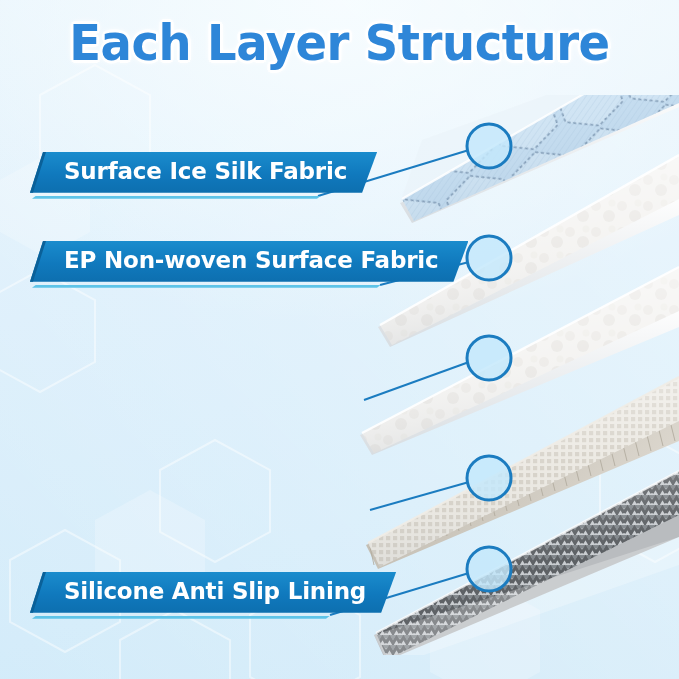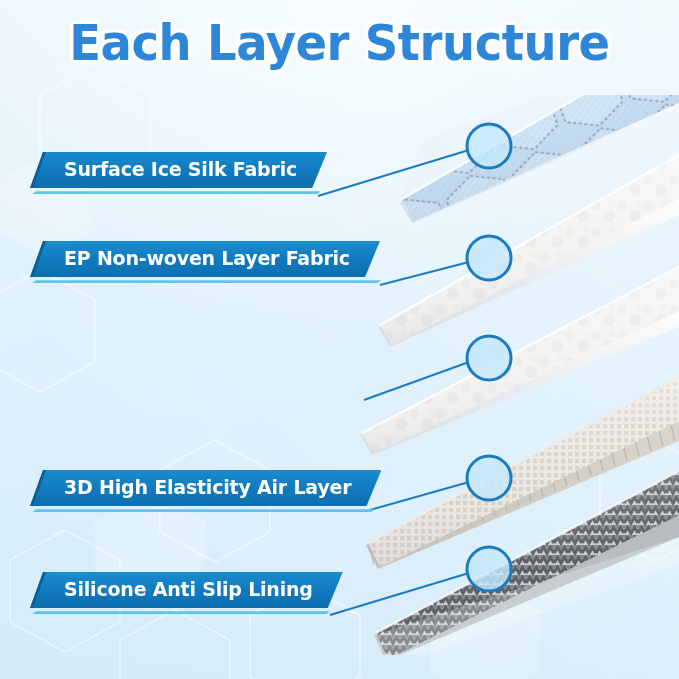--- a/index.html
+++ b/index.html
@@ -75,21 +75,21 @@
     display: inline-block;
   }
 
   .banner {
     position: relative;
     display: inline-block;
     padding: 7px 30px 8px 34px;
     background: linear-gradient(180deg, #1a8ccd 0%, #1079bd 55%, #0d6faf 100%);
     color: #ffffff;
     font-family: "DejaVu Sans", sans-serif;
-    font-size: 19px;
+    font-size: 23px;
     font-weight: bold;
     letter-spacing: -0.2px;
     white-space: nowrap;
     line-height: 1.12;
     -webkit-clip-path: polygon(13px 0, 100% 0, calc(100% - 15px) 100%, 0 100%);
     clip-path: polygon(13px 0, 100% 0, calc(100% - 15px) 100%, 0 100%);
     text-align: center;
   }
 
   
@@ -326,34 +326,27 @@
   <div class="callout" style="top:152px;">
     <div class="banner-wrap">
       <div class="banner">Surface Ice Silk Fabric</div>
       <div class="banner-nose"></div>
       <div class="banner-underline" style="width: 289px;"></div>
     </div>
   </div>
 
   <div class="callout" style="top:241px;">
     <div class="banner-wrap">
-      <div class="banner">EP Non-woven Layer Fabric</div>
+      <div class="banner">EP Non-woven Surface Fabric</div>
       <div class="banner-nose"></div>
       <div class="banner-underline" style="width: 349px;"></div>
     </div>
   </div>
 
 
-  <div class="callout" style="top:470px;">
-    <div class="banner-wrap">
-      <div class="banner">3D High Elasticity Air Layer</div>
-      <div class="banner-nose"></div>
-      <div class="banner-underline" style="width: 343px;"></div>
-    </div>
-  </div>
 
   <div class="callout" style="top:572px;">
     <div class="banner-wrap">
       <div class="banner">Silicone Anti Slip Lining</div>
       <div class="banner-nose"></div>
       <div class="banner-underline" style="width: 298px;"></div>
     </div>
   </div>
 
 </div>

